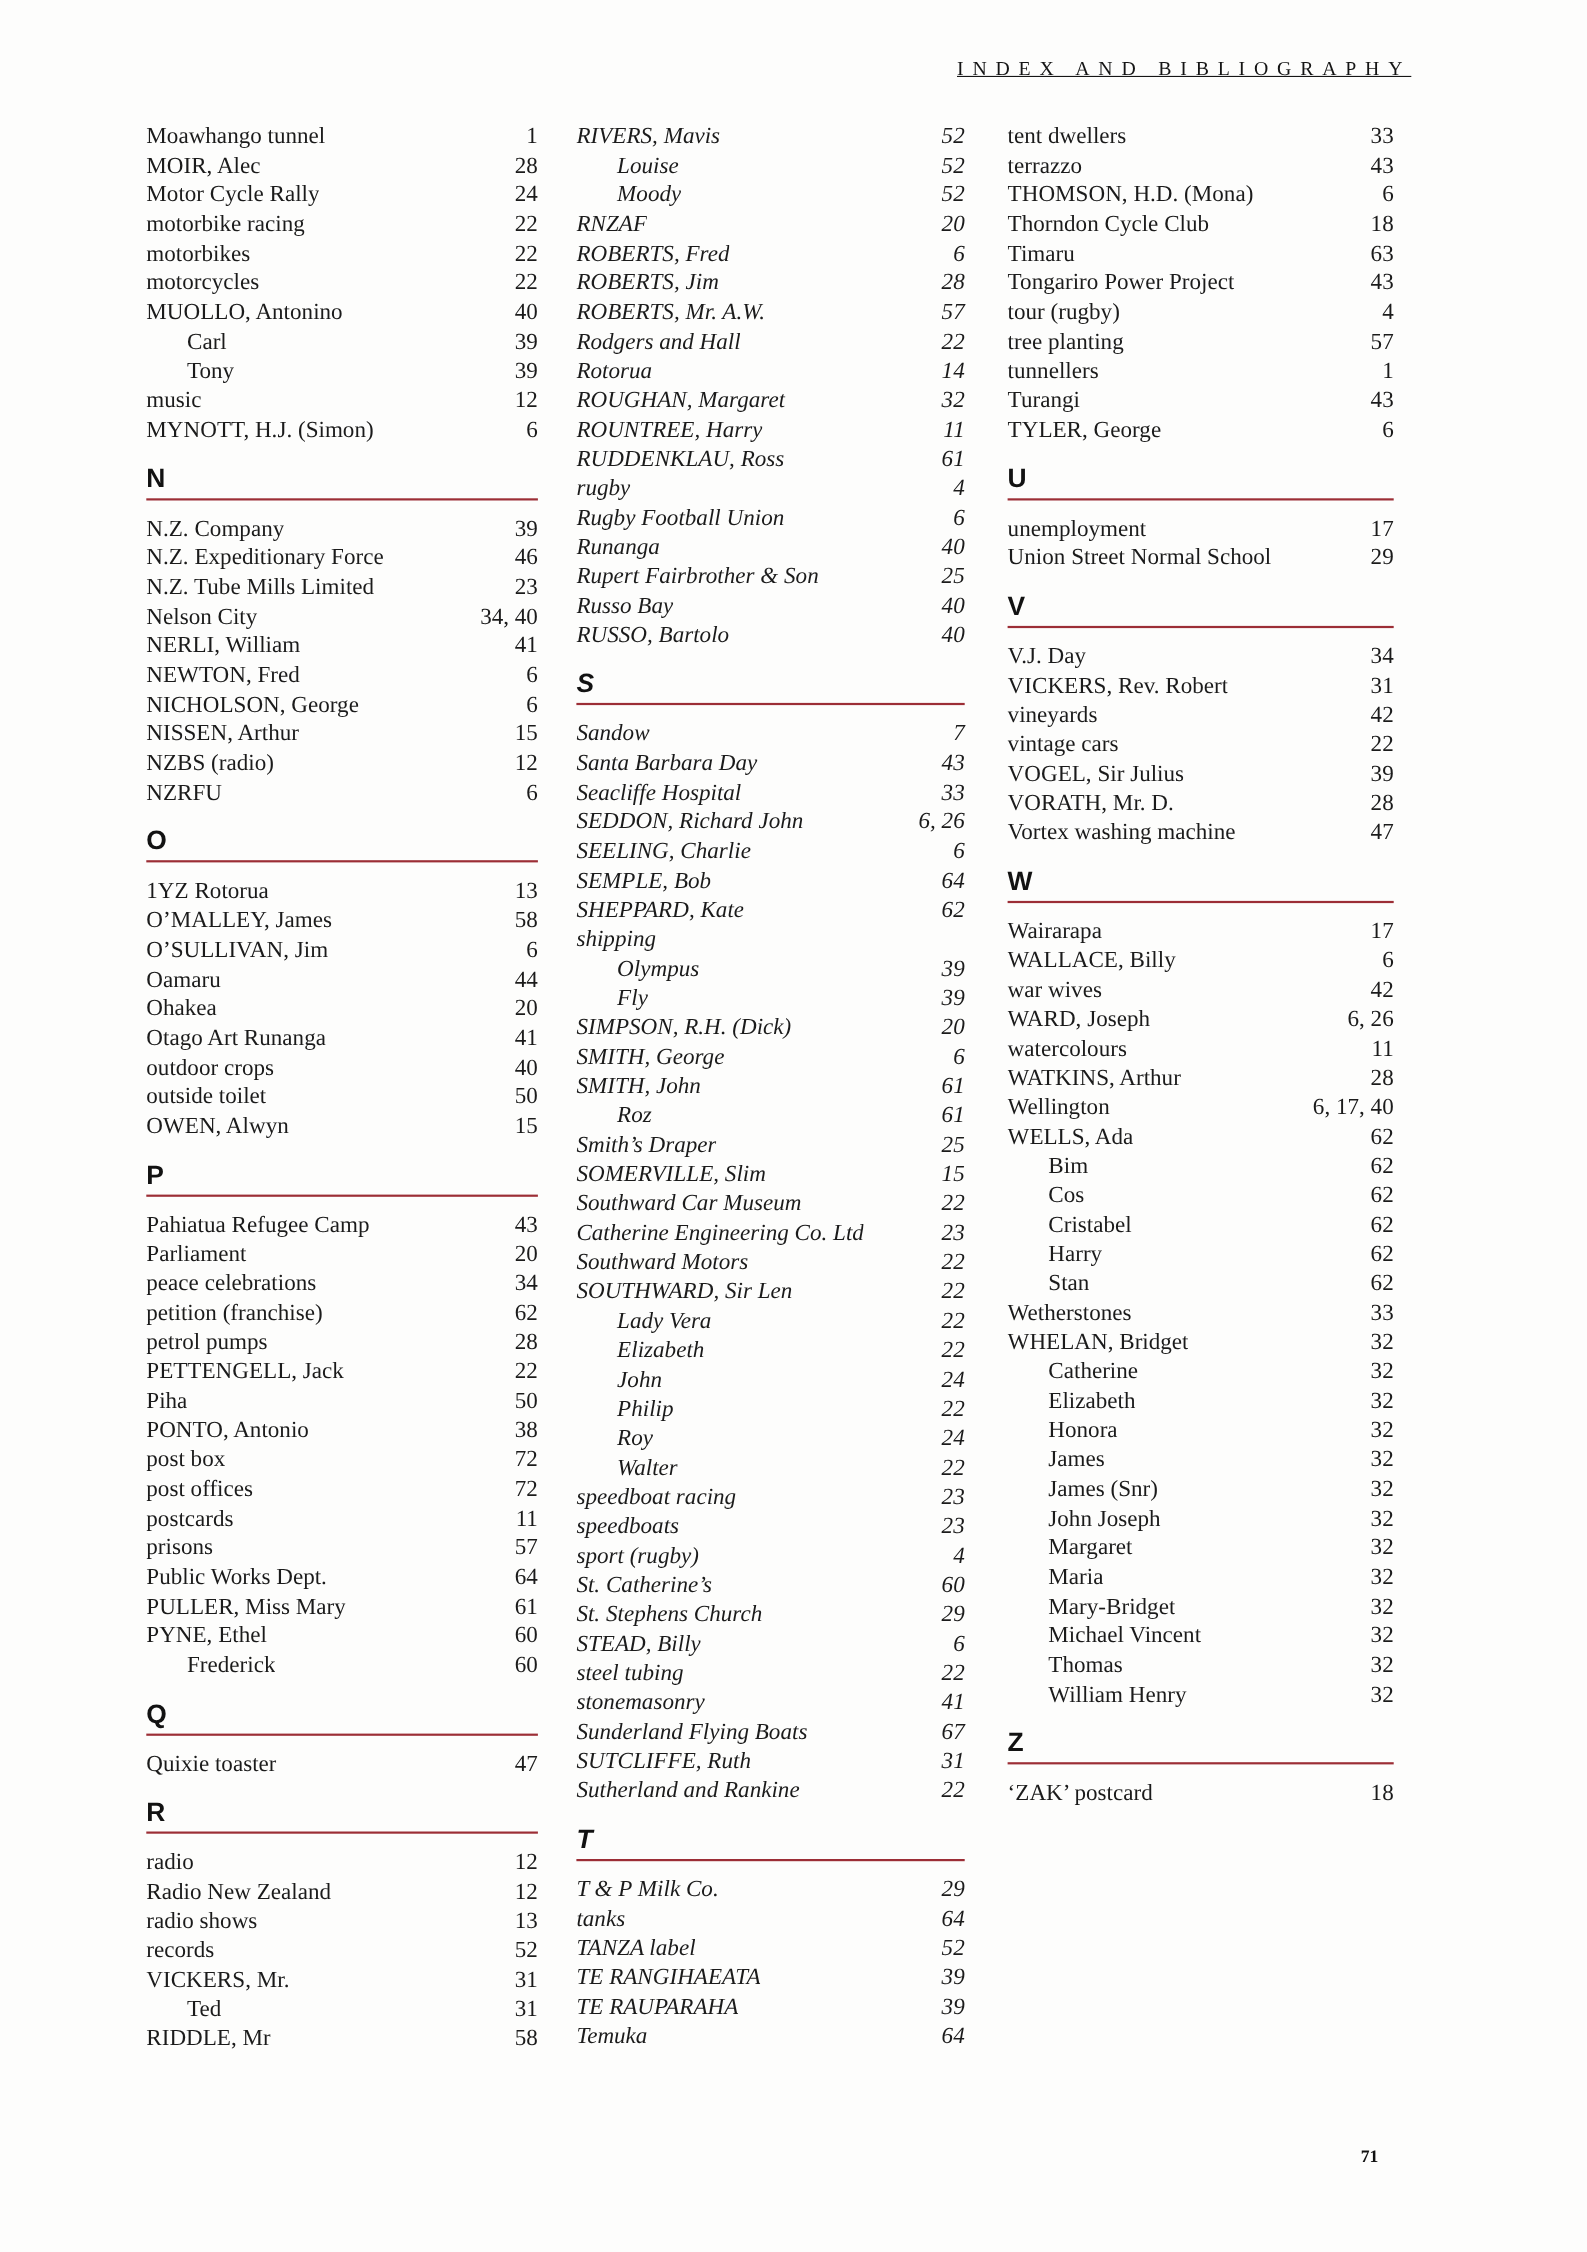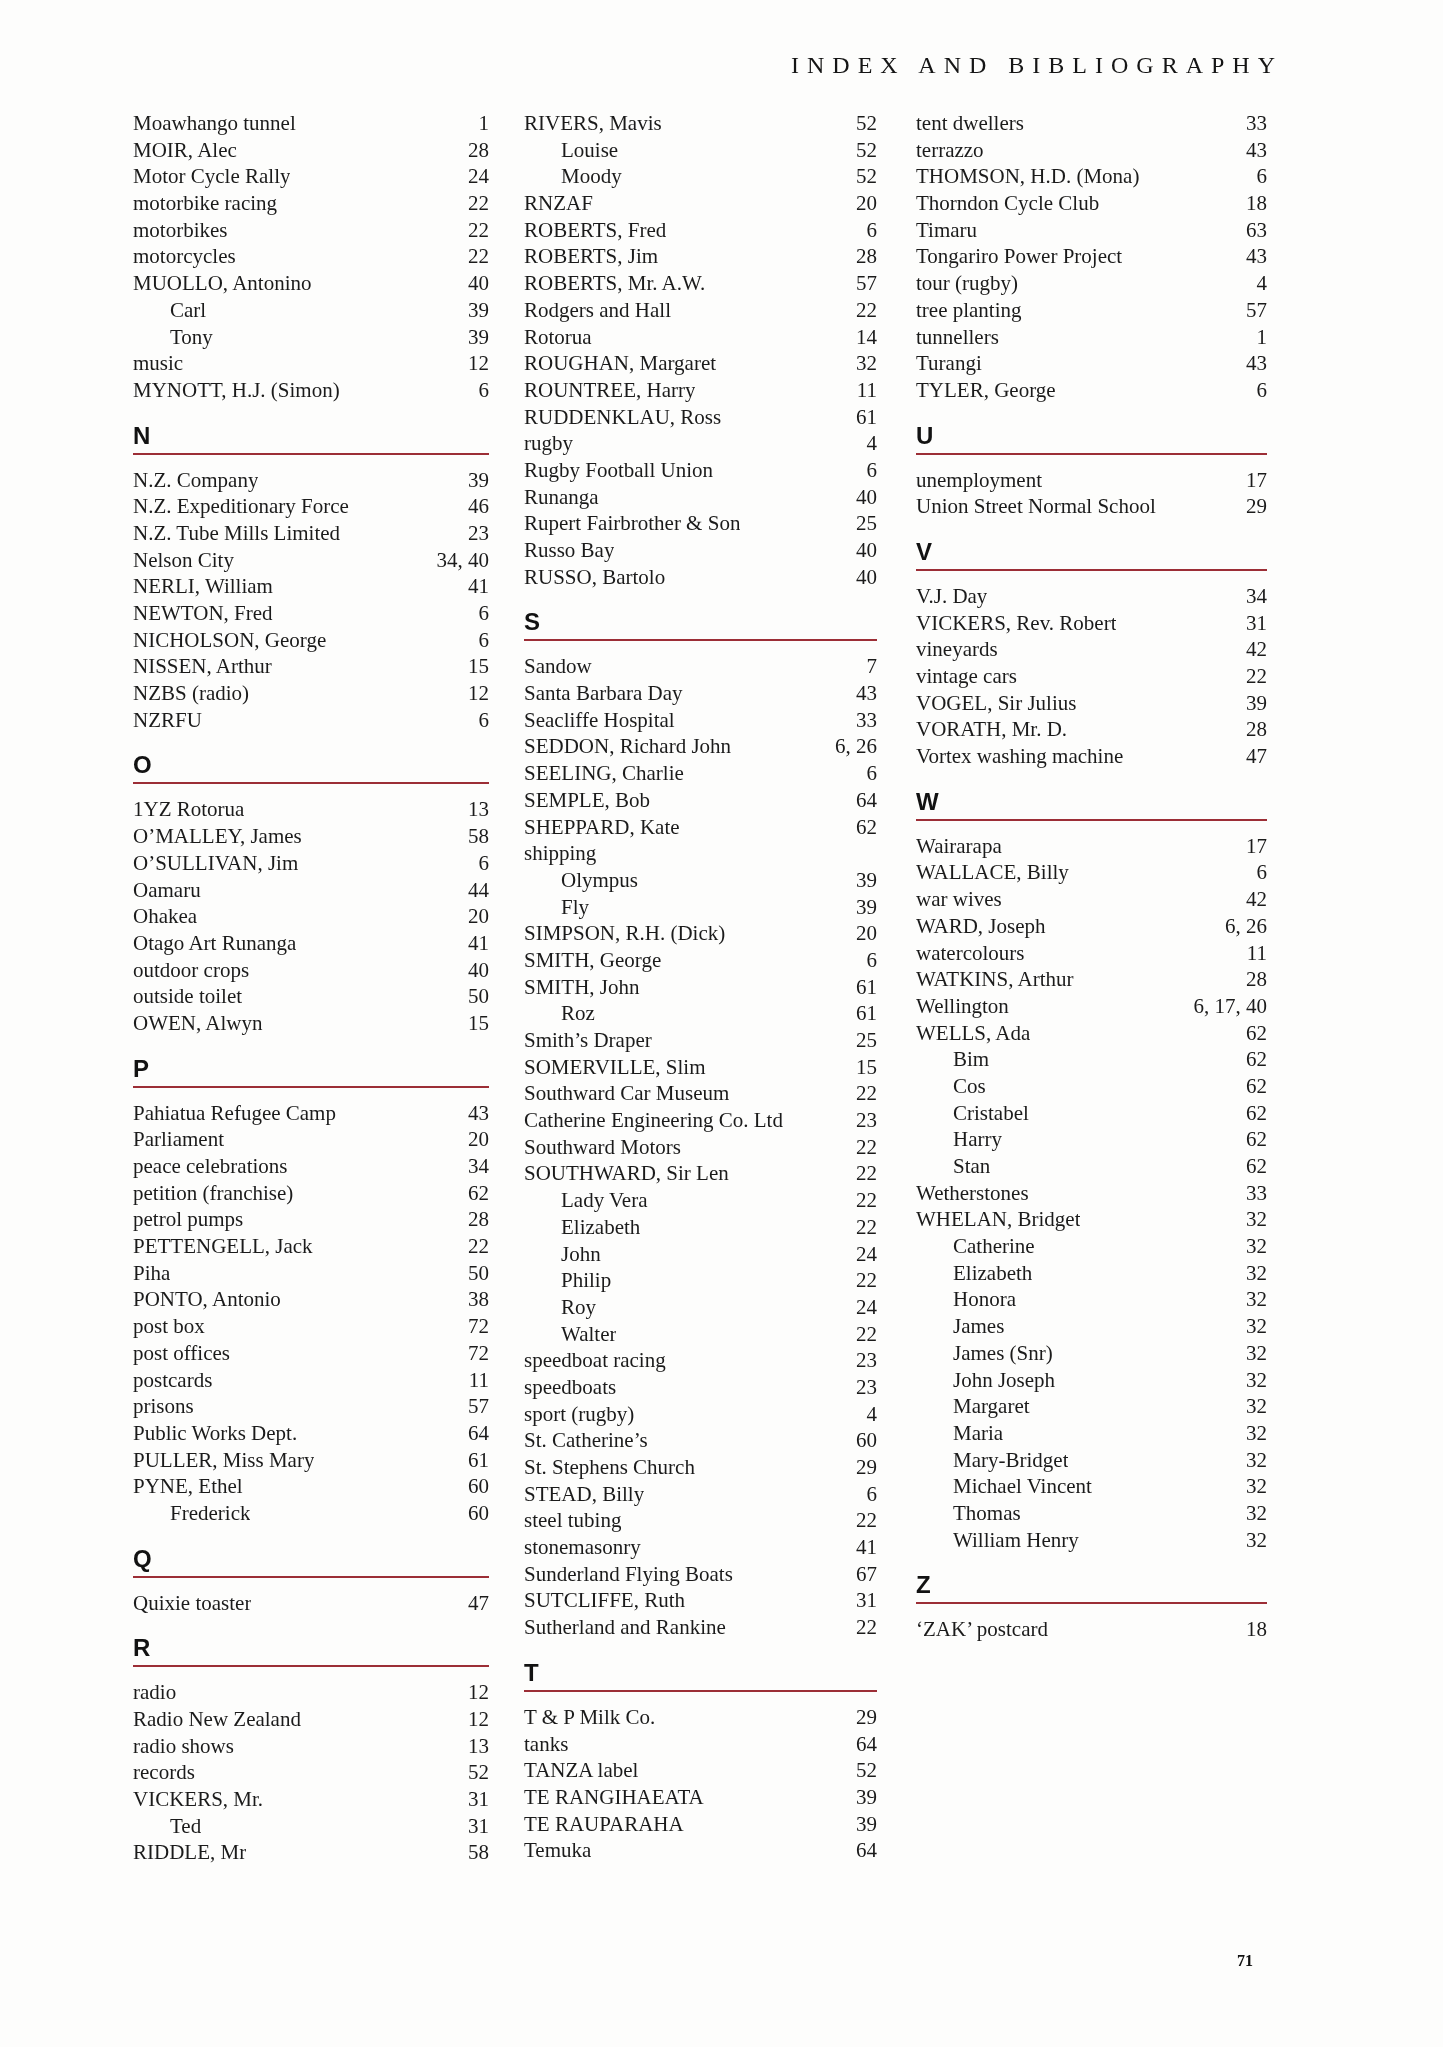--- a/index.html
+++ b/index.html
@@ -3,26 +3,27 @@
 <meta charset="utf-8">
 <style>
   html,body{margin:0;padding:0;}
   body{
     width:1443px;height:2047px;position:relative;
     background:#fdfdfc;color:#1b1b1b;
     font-family:"Liberation Serif","DejaVu Serif",serif;
   }
   .running-head{
     position:absolute;top:52px;right:160px;
-    font-size:24px;letter-spacing:8px;color:#151515;
+    font-size:18px;letter-spacing:8px;color:#151515;
     white-space:nowrap;
+    text-decoration:underline;
   }
   .col{position:absolute;top:110px;}
   #col-0{left:133px;width:356px;}
-  #col-1{left:524px;width:353px;}
+  #col-1{left:524px;width:353px;font-style:italic;}
   #col-2{left:916px;width:351px;}
   .section-heading{
     font-family:"Liberation Sans","DejaVu Sans",sans-serif;
     font-weight:700;font-size:24px;line-height:24px;color:#121212;
     margin-top:20px;margin-bottom:12px;
     padding-bottom:5px;border-bottom:2px solid #9c2e36;
   }
   .entry{
     display:flex;justify-content:space-between;align-items:baseline;
     height:26.7px;font-size:21px;line-height:26.7px;white-space:nowrap;

